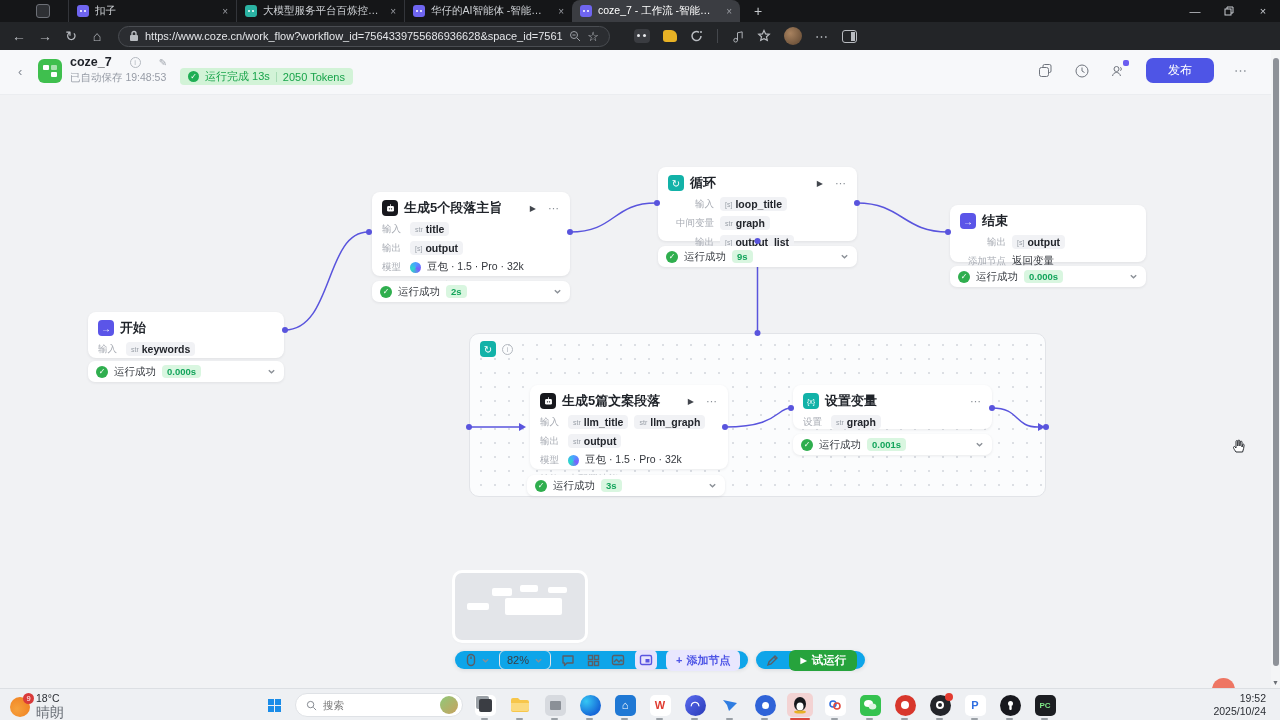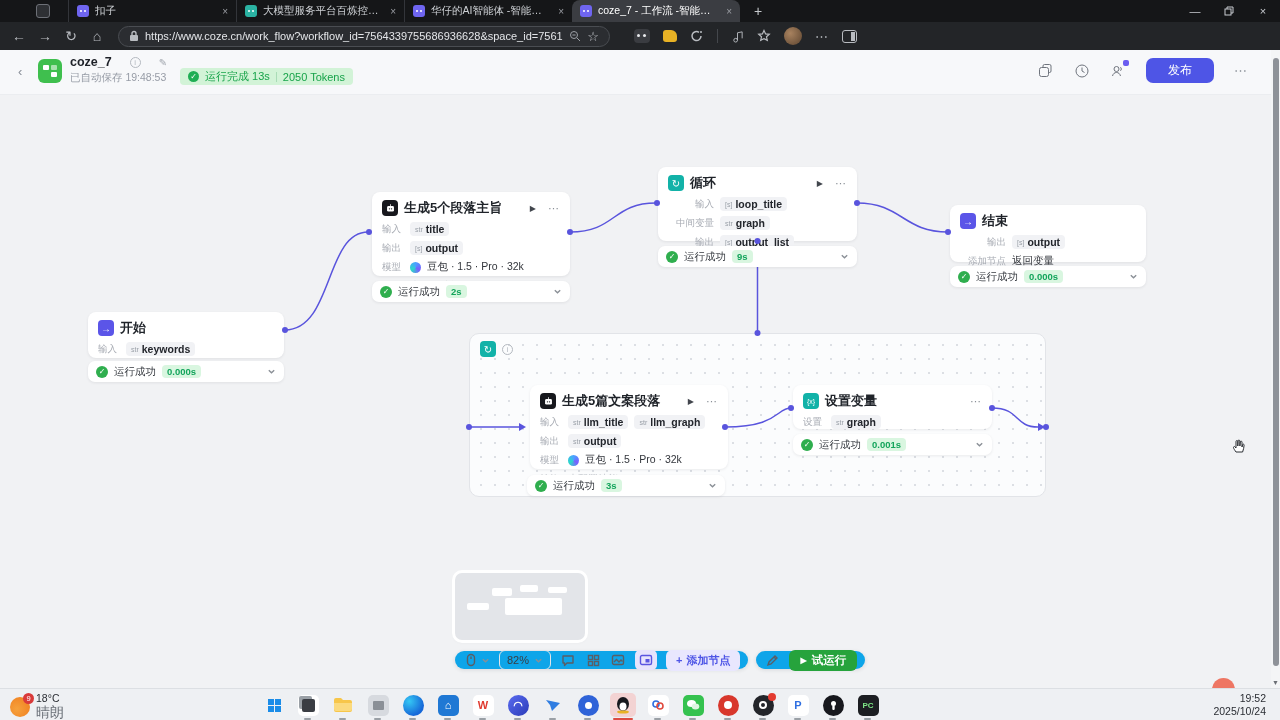--- a/index.html
+++ b/index.html
@@ -587,20 +587,28 @@
       <span>
         <div class="wtxt1">18°C</div>
         <div class="wtxt2">晴朗</div>
       </span>
     </div>
 
     <div class="centerbar">
       <span class="startbtn">
           <span class="winlogo"></span>
         </span>
+      <span class="tsearch">
+        <svg width="11" height="11" viewBox="0 0 12 12">
+            <circle cx="5" cy="5" r="3.5" stroke="#7a7f87" fill="none"></circle>
+            <line x1="8" y1="8" x2="11" y2="11" stroke="#7a7f87"></line>
+          </svg>
+        <input readonly="" placeholder="搜索" style="">
+        <span class="tsimg"></span>
+      </span>
 
       <span class="ticon">
           <span class="ti" style="background:#fff">
             <span style="width:13px;height:13px;background:#3a3d43;border-radius:2px;box-shadow:-3px -3px 0 #9aa0a6"></span>
           </span>
         </span>
       <span class="ticon">
           <span class="ti" style="background:transparent">
             <svg width="20" height="16" viewBox="0 0 20 16">
               <path d="M1 3a2 2 0 0 1 2-2h5l2 2h7a2 2 0 0 1 2 2v8a2 2 0 0 1-2 2H3a2 2 0 0 1-2-2z" fill="#f7c64a"></path>

